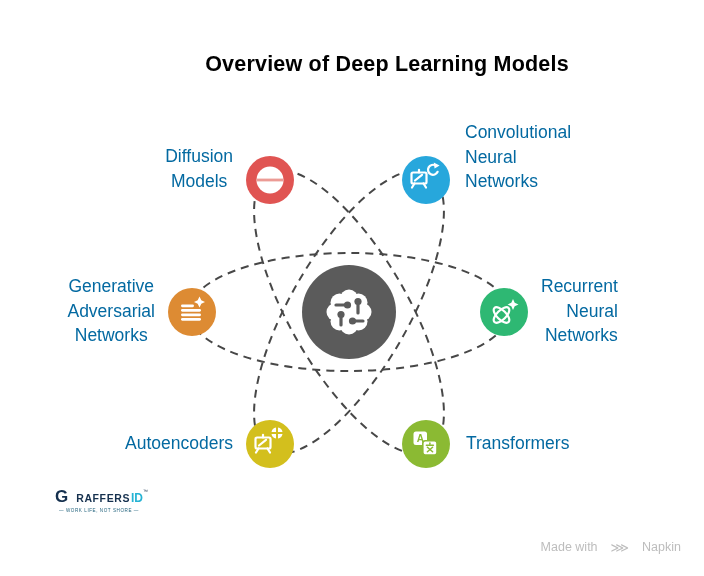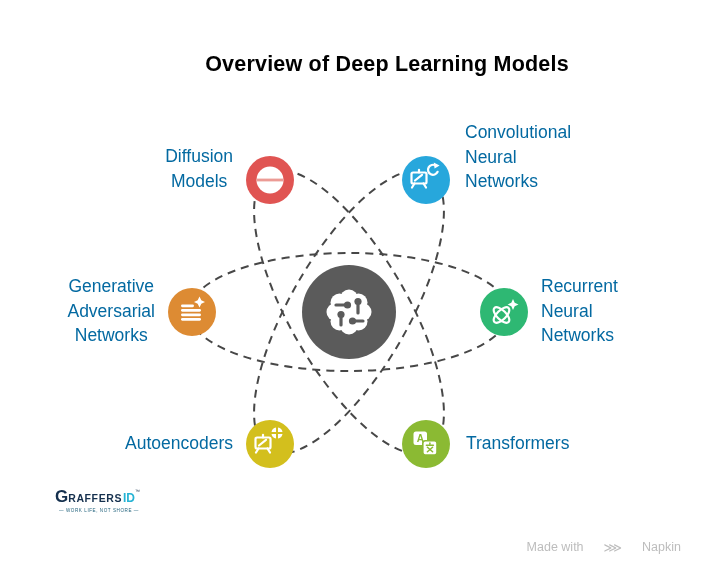--- a/index.html
+++ b/index.html
@@ -27,35 +27,35 @@
     position:absolute;left:302px;top:265px;width:94px;height:94px;border-radius:50%;
     background:#5b5b5b;display:flex;align-items:center;justify-content:center;
   }
   .node-label{
     position:absolute;font-size:17.5px;line-height:24.5px;color:#0369a1;
     white-space:pre-line;
   }
   .lbl-diffusion{right:471px;top:144px;text-align:center;}
   .lbl-cnn{left:465px;top:120px;text-align:left;}
   .lbl-gan{right:549px;top:274px;text-align:center;}
-  .lbl-rnn{left:541px;top:274px;text-align:left;}
+  .lbl-rnn{left:541px;top:274px;text-align:right;}
   .lbl-autoencoders{right:471px;top:431px;text-align:right;}
   .lbl-transformers{left:466px;top:431px;text-align:left;}
   .logo{position:absolute;left:55px;top:487px;width:92px;}
   .logo-word{display:flex;align-items:baseline;color:#15304e;}
   .logo-g{font-size:17px;font-weight:700;}
-  .logo-rest{font-size:10.5px;font-weight:700;letter-spacing:.6px;}
+  .logo-rest{font-size:10.5px;font-weight:700;letter-spacing:.6px;margin-left:8px;}
   .logo-id{font-size:12px;font-weight:700;color:#25b3d4;margin-left:1px;}
   .logo-mark{font-size:5px;color:#15304e;align-self:flex-start;margin-top:1px;}
   .logo-tagline{
     font-size:4.6px;letter-spacing:.55px;color:#24647e;margin-top:1px;
     text-align:center;width:88px;white-space:nowrap;
   }
   .made-with{
-    position:absolute;right:23px;top:540px;display:flex;align-items:center;gap:20px;
+    position:absolute;right:23px;top:540px;display:flex;align-items:center;gap:13px;
     font-size:12.5px;color:#bdbdbd;padding-left:35px;
   }
   .napkin-icon{font-size:13px;color:#bdbdbd;line-height:1;}
 </style>
 </head>
 <body>
 
 <div class="page">
 
   <div class="title">Overview of Deep Learning Models</div>

